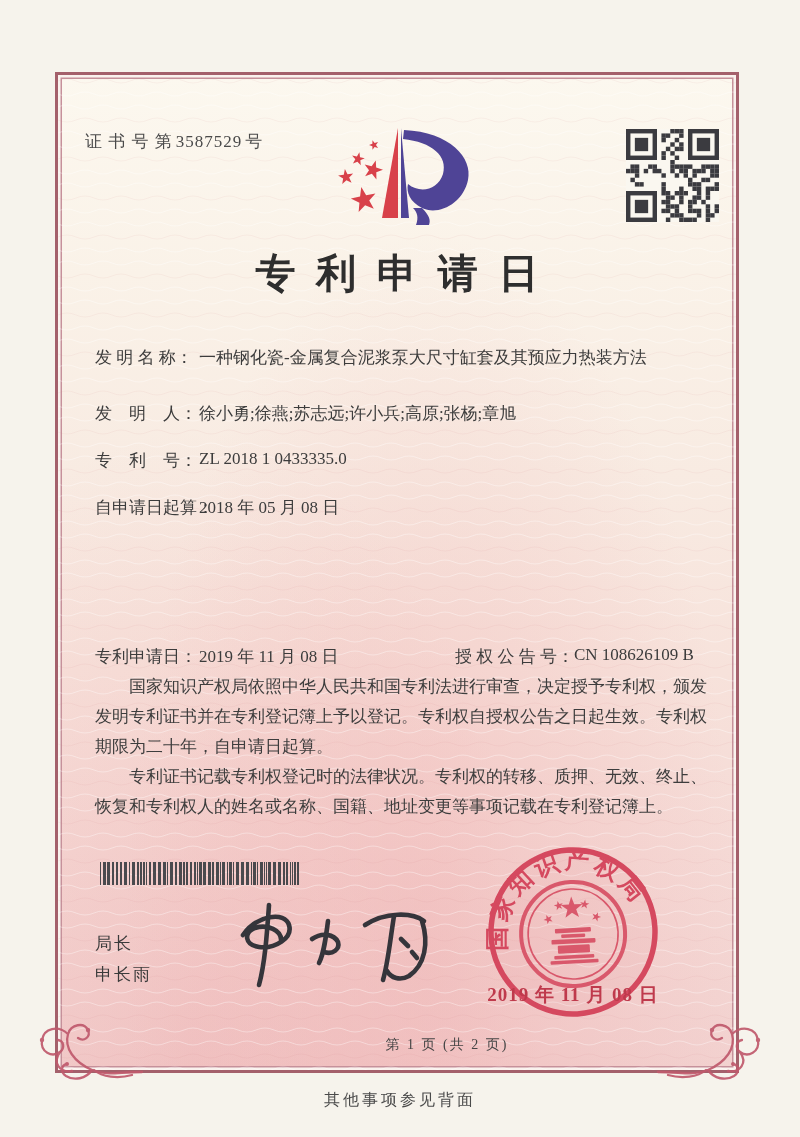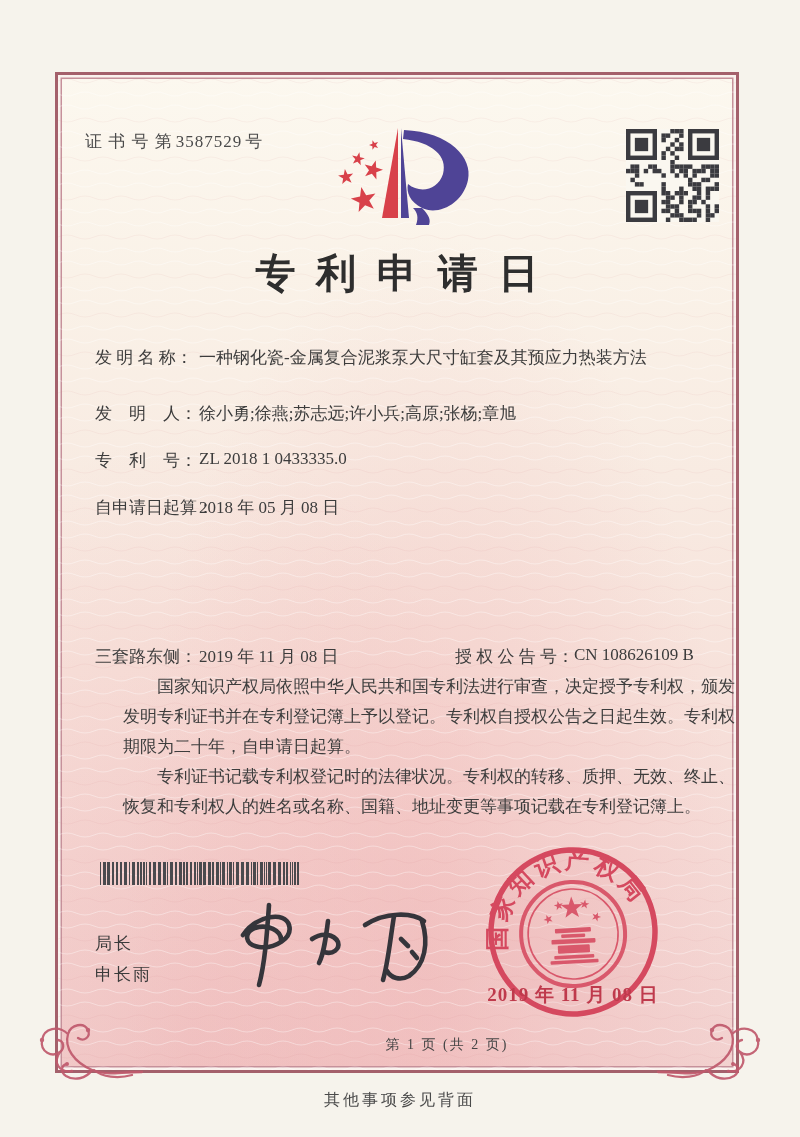--- a/index.html
+++ b/index.html
@@ -31,21 +31,21 @@
     position:absolute;left:0;top:171px;width:678px;text-align:center;
     font-size:40px;font-weight:600;color:#2e2e2e;
     letter-spacing:.52em;text-indent:.52em;white-space:nowrap;
   }
   
   .row{position:absolute;left:37px;font-size:17px;color:#3c3c3c;white-space:nowrap;}
   .row .lbl{display:inline-block;width:104px;vertical-align:top;}
   .row .val{display:inline-block;vertical-align:top;}
   .addr-lines{display:inline-block;line-height:27px;white-space:normal;width:500px;}
   
-  .paras{position:absolute;left:37px;top:597px;width:612px;font-size:17px;line-height:30px;color:#3d3d3d;text-align:justify;margin-left:28px;}
+  .paras{position:absolute;left:37px;top:597px;width:612px;font-size:17px;line-height:30px;color:#3d3d3d;text-align:justify;}
   .paras p{margin:0;text-indent:2em;}
   
   .barcode{position:absolute;left:42px;top:787px;width:212px;height:23px;display:flex;align-items:stretch;}
   .barcode i{display:block;background:#4a4a4e;height:100%;}
   .officer{position:absolute;left:37px;top:853px;font-size:17px;line-height:31px;color:#3b3b3b;letter-spacing:2px;}
   .signature{position:absolute;left:157px;top:820px;width:230px;height:100px;}
   .seal{position:absolute;left:415px;top:757px;width:200px;height:200px;transform:rotate(-3deg);}
   .seal-date{position:absolute;left:415px;top:907px;width:200px;text-align:center;font-size:19px;font-weight:700;color:#bf3a4c;letter-spacing:1px;white-space:nowrap;}
   .page-info{position:absolute;left:0;top:961px;width:778px;text-align:center;font-size:14px;color:#454545;letter-spacing:2px;}
   
@@ -300,21 +300,21 @@
       <div class="row" style="top:327px">
         <span class="lbl">发　明　人：</span><span class="val">徐小勇;徐燕;苏志远;许小兵;高原;张杨;章旭</span>
       </div>
       <div class="row" style="top:374px">
         <span class="lbl">专　利　号：</span><span class="val">ZL 2018 1 0433335.0</span>
       </div>
       <div class="row" style="top:421px">
         <span class="lbl">自申请日起算：</span><span class="val">2018 年 05 月 08 日</span>
       </div>
       <div class="row" style="top:570px">
-        <span class="lbl">三套路东侧：</span><span class="val">2019 年 11 月 08 日</span>
+        <span class="lbl">专利申请日：</span><span class="val">2019 年 11 月 08 日</span>
       </div>
       <div class="row" style="top:570px;left:397px">
         <span>授 权 公 告 号：</span><span class="val">CN 108626109 B</span>
       </div>
 
       <div class="paras">
         <p>国家知识产权局依照中华人民共和国专利法进行审查，决定授予专利权，颁发发明专利证书并在专利登记簿上予以登记。专利权自授权公告之日起生效。专利权期限为二十年，自申请日起算。</p>
         <p>专利证书记载专利权登记时的法律状况。专利权的转移、质押、无效、终止、恢复和专利权人的姓名或名称、国籍、地址变更等事项记载在专利登记簿上。</p>
       </div>
 

